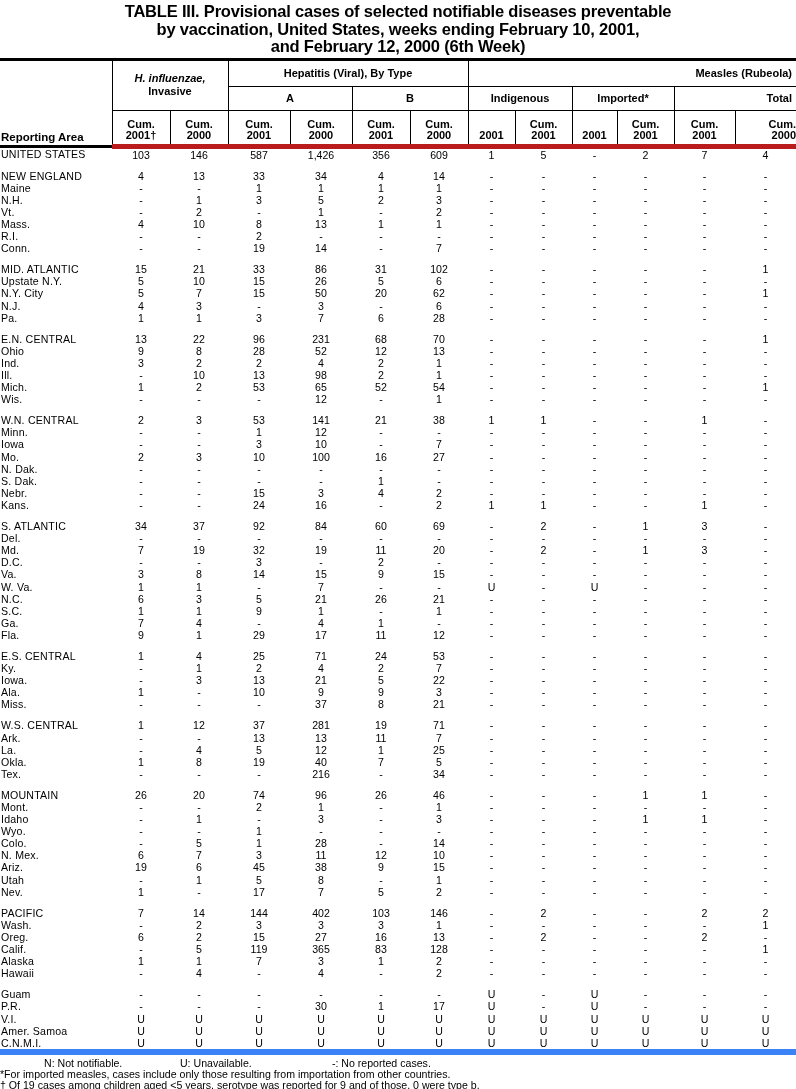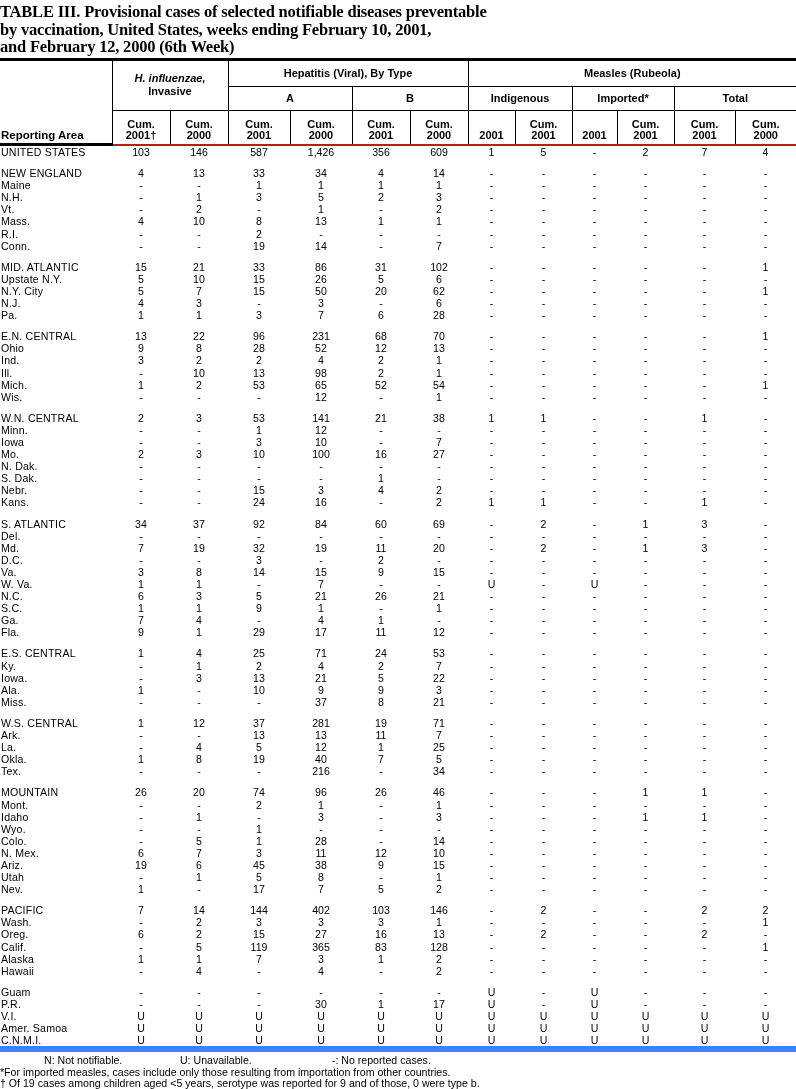--- a/index.html
+++ b/index.html
@@ -1,28 +1,28 @@
 <!DOCTYPE html>
 <html><head>
 <meta charset="utf-8">
 <style>
   html,body{margin:0;padding:0;background:#fff;color:#000;}
   body{width:796px;height:1089px;overflow:hidden;font-family:"Liberation Sans",sans-serif;}
-  .title{ font-weight:bold; font-size:16.5px; line-height:17.5px; padding-top:3px; letter-spacing:-0.2px;font-family:Liberation Serif, serif;}
+  .title{ text-align:center; font-weight:bold; font-size:16.5px; line-height:17.5px; padding-top:3px; letter-spacing:-0.2px;}
   table{border-collapse:collapse; table-layout:fixed; width:796px; margin-top:2px;}
   thead th{border:1.5px solid #000; font-weight:bold; font-size:11px; padding:4px; text-align:center; background:#fff;}
   thead tr:first-child th{border-top:3px solid #000;}
   thead th:first-child{border-left:none;}
-  thead th:last-child{border-right:none;}
+  thead th:last-child{border-right:none;text-align:right;}
   th.area-h{vertical-align:bottom; text-align:left; padding:0 0 2px 1px; border-bottom:3px solid #000; font-size:11.5px;}
   th.grp{line-height:15px; height:17px;}
   th.grp .line{display:block; line-height:13.5px;}
   .ital{font-style:italic;}
   th.sub{height:15px; line-height:15px;}
-  th.colh{vertical-align:bottom; white-space:pre-line; line-height:11.5px; padding:2px 0 2px; border-bottom:2px solid #b91c1c; height:29px;}
+  th.colh{vertical-align:bottom; white-space:pre-line; line-height:11.5px; padding:2px 0 2px; border-bottom:5px solid #b91c1c; height:29px;}
   tbody td{font-size:10.6px; line-height:12.1px; height:12.1px; padding:0; white-space:nowrap;}
   tbody{border-bottom:6px solid #3b82f6;}
   td.area{text-align:left; padding-left:1px; letter-spacing:0.2px;}
   td.num{text-align:center;}
   tr.gap td{padding-top:9px;}
   .footnotes{font-size:10.6px; line-height:11.3px; margin-top:3px;}
   .legend span{display:inline-block;}
   .legend .l1{width:133px;margin-left:44px;}
   .legend .l2{width:149px;}
 </style>

